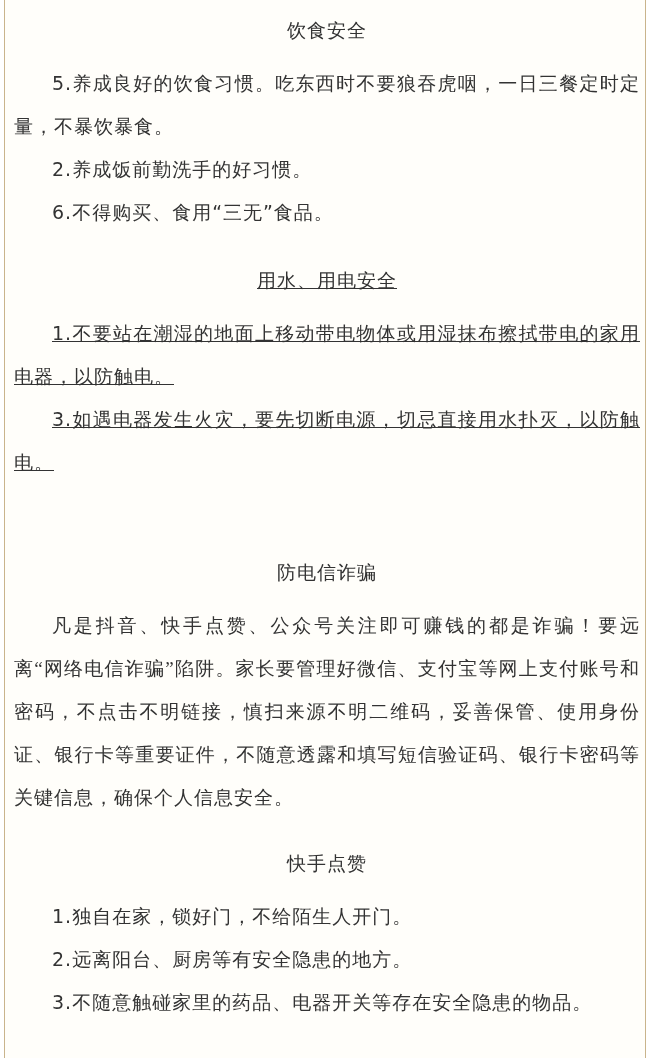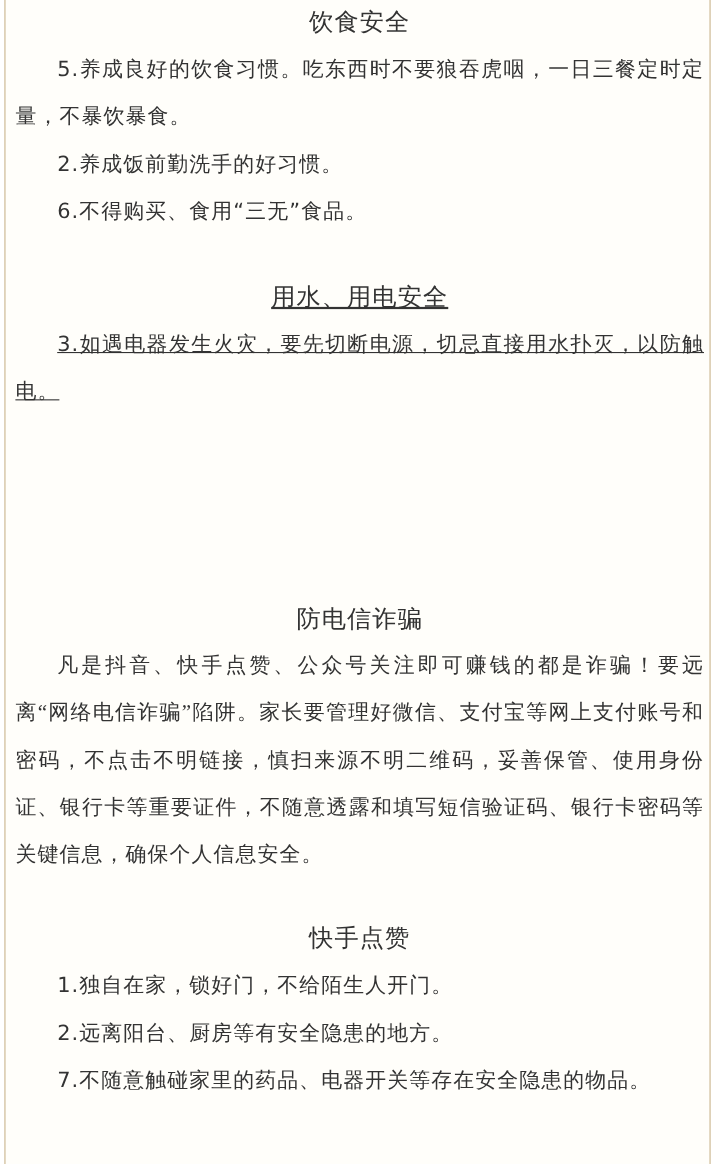--- a/index.html
+++ b/index.html
@@ -28,24 +28,24 @@
       left: 14px;
       top: 0;
       width: 626px;
       font-family: "DejaVu Sans", "Liberation Sans", sans-serif;
       font-size: 19px;
       color: #333333;
       letter-spacing: 1px;
     }
     .section-title {
       text-align: center;
-      margin: 0;
+      margin: 10px;
       line-height: 43px;
       font-weight: normal;
-      font-size: 22px;
+      font-size: 19px;
       height: 43px;
     }
     .para {
       margin: 0;
       line-height: 43px;
       text-indent: 2em;
       text-align: justify;
     }
     .section { margin: 0; }
     .s1 { position: absolute; top: -1px; left: 0; width: 100%; }
@@ -62,28 +62,29 @@
 
   <section class="section s1">
     <h2 class="section-title">饮食安全</h2>
     <p class="para">5.养成良好的饮食习惯。吃东西时不要狼吞虎咽，一日三餐定时定量，不暴饮暴食。</p>
     <p class="para">2.养成饭前勤洗手的好习惯。</p>
     <p class="para">6.不得购买、食用“三无”食品。</p>
   </section>
 
   <section class="section s2">
     <h2 class="section-title">用水、用电安全</h2>
+    <p class="para">1.不要站在潮湿的地面上移动带电物体或用湿抹布擦拭带电的家用电器，以防触电。</p>
     <p class="para">3.如遇电器发生火灾，要先切断电源，切忌直接用水扑灭，以防触电。</p>
   </section>
 
   <section class="section s3">
     <h2 class="section-title">防电信诈骗</h2>
     <p class="para">凡是抖音、快手点赞、公众号关注即可赚钱的都是诈骗！要远离“网络电信诈骗”陷阱。家长要管理好微信、支付宝等网上支付账号和密码，不点击不明链接，慎扫来源不明二维码，妥善保管、使用身份证、银行卡等重要证件，不随意透露和填写短信验证码、银行卡密码等关键信息，确保个人信息安全。</p>
   </section>
 
   <section class="section s4">
     <h2 class="section-title">快手点赞</h2>
     <p class="para">1.独自在家，锁好门，不给陌生人开门。</p>
     <p class="para">2.远离阳台、厨房等有安全隐患的地方。</p>
-    <p class="para">7.不随意触碰家里的药品、电器开关等存在安全隐患的物品。</p>
+    <p class="para">3.不随意触碰家里的药品、电器开关等存在安全隐患的物品。</p>
   </section>
 
 </div>
 
 </body></html>

